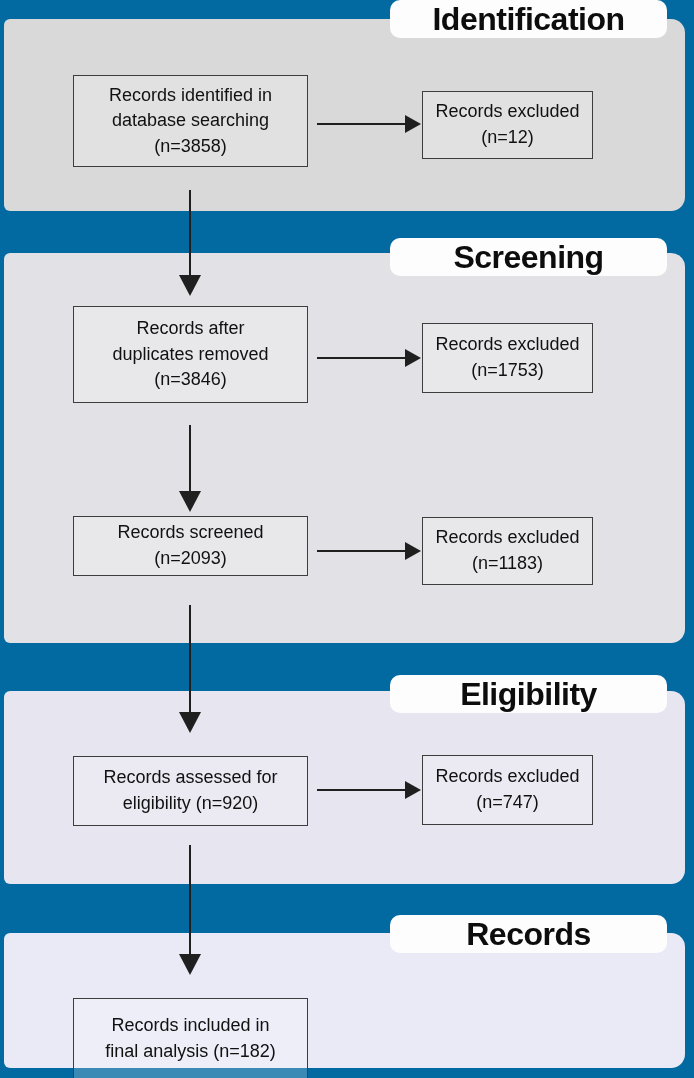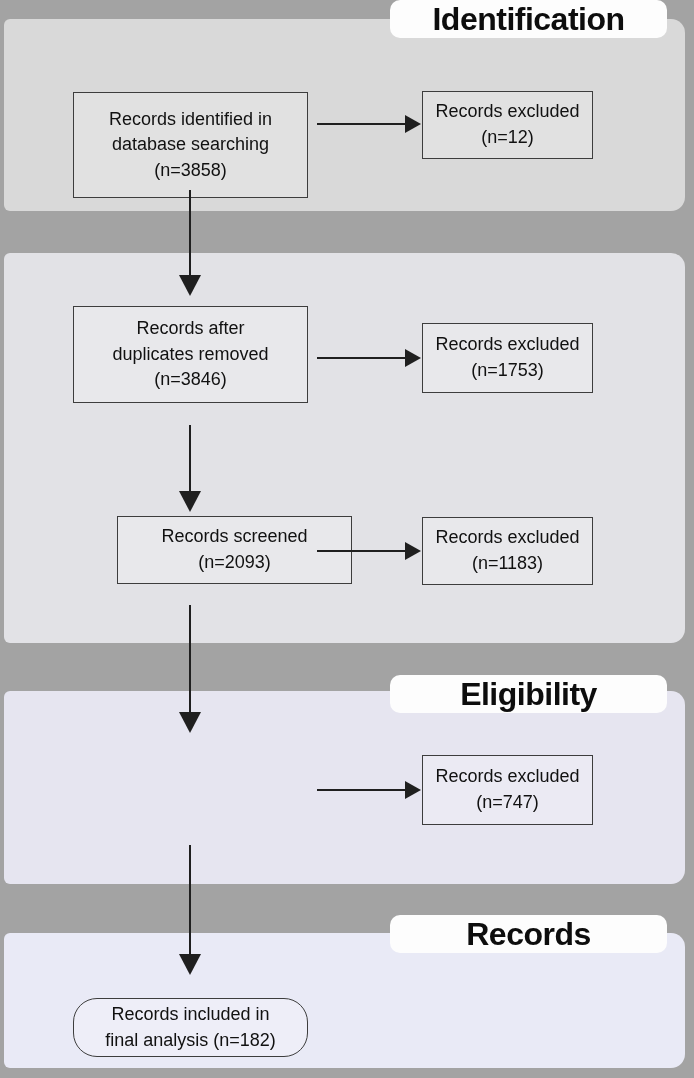--- a/index.html
+++ b/index.html
@@ -5,21 +5,21 @@
   html, body {
     margin: 0;
     padding: 0;
     background: #ffffff;
     font-family: "Liberation Sans", sans-serif;
   }
   .canvas {
     position: relative;
     width: 694px;
     height: 1078px;
-    background: #a3a3a3;
+    background: #0369a1;
     overflow: hidden;
   }
   
   .band {
     position: absolute;
     left: 4px;
     width: 681px;
     border-radius: 6px 14px 14px 6px;
     z-index: 1;
   }
@@ -67,29 +67,29 @@
   }
   .fbox .fbox-text {
     white-space: pre-line;
     font-size: 18px;
     line-height: 1.42;
     color: #111111;
     padding: 2px 6px;
   }
   .main-col  { left: 73px;  width: 235px; }
   .excl-col  { left: 422px; width: 171px; }
-  .b-identified { top: 92px;  height: 106px; justify-content: center; }
+  .b-identified { top: 75px;  height: 92px; justify-content: center; }
   .b-excl1      { top: 91px;  height: 68px; }
   .b-dedup      { top: 306px; height: 97px; }
   .b-excl2      { top: 323px; height: 70px; }
-  .b-screened   { top: 516px; height: 68px; margin-left: 44px; }
+  .b-screened   { top: 516px; height: 60px; }
   .b-excl3      { top: 517px; height: 68px; }
   .b-assessed   { top: 756px; height: 70px; }
   .b-excl4      { top: 755px; height: 70px; }
-  .b-final      { top: 998px; height: 59px; border-radius: 24px; }
+  .b-final      { top: 998px; height: 81px; }
 
   
   .harrow { position: absolute; height: 18px; z-index: 3; }
   .harrow .hline {
     position: absolute; left: 0; top: 8px; height: 2px;
     width: calc(100% - 16px); background: #1f1f1f;
   }
   .harrow .head-right {
     position: absolute; right: 0; top: 0; width: 0; height: 0;
     border-top: 9px solid transparent;
@@ -124,20 +124,23 @@
 <div class="canvas">
 
   <div class="band band-identification"></div>
   <div class="band band-screening"></div>
   <div class="band band-eligibility"></div>
   <div class="band band-included"></div>
 
   <div class="phase-header ph-identification">
     <span>Identification</span>
   </div>
+  <div class="phase-header ph-screening">
+    <span>Screening</span>
+  </div>
   <div class="phase-header ph-eligibility">
     <span>Eligibility</span>
   </div>
   <div class="phase-header ph-included">
     <span>Records</span>
   </div>
 
   <div class="fbox main-col b-identified">
     <span class="fbox-text">Records identified in
 database searching
@@ -160,20 +163,24 @@
 
   <div class="fbox main-col b-screened">
     <span class="fbox-text">Records screened
 (n=2093)</span>
   </div>
   <div class="fbox excl-col b-excl3">
     <span class="fbox-text">Records excluded
 (n=1183)</span>
   </div>
 
+  <div class="fbox main-col b-assessed">
+    <span class="fbox-text">Records assessed for
+eligibility (n=920)</span>
+  </div>
   <div class="fbox excl-col b-excl4">
     <span class="fbox-text">Records excluded
 (n=747)</span>
   </div>
 
   <div class="fbox main-col b-final">
     <span class="fbox-text">Records included in
 final analysis (n=182)</span>
   </div>
 

